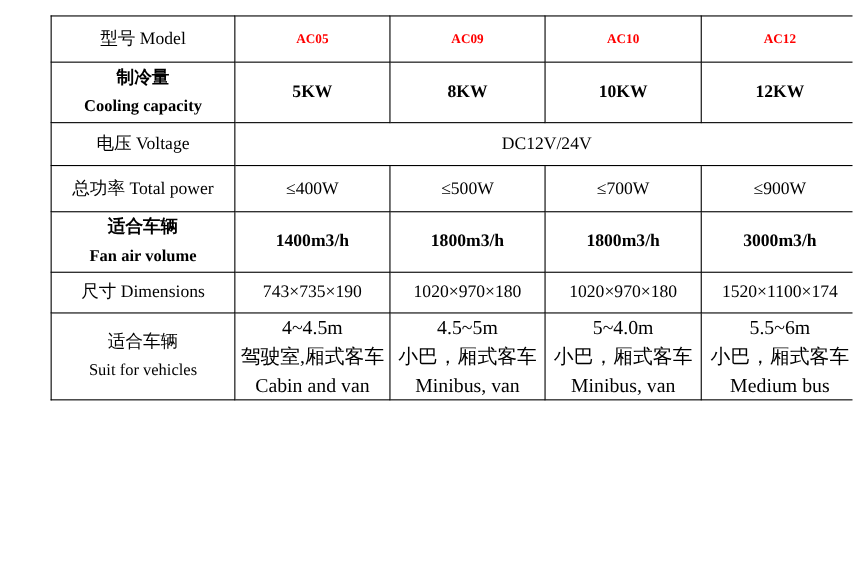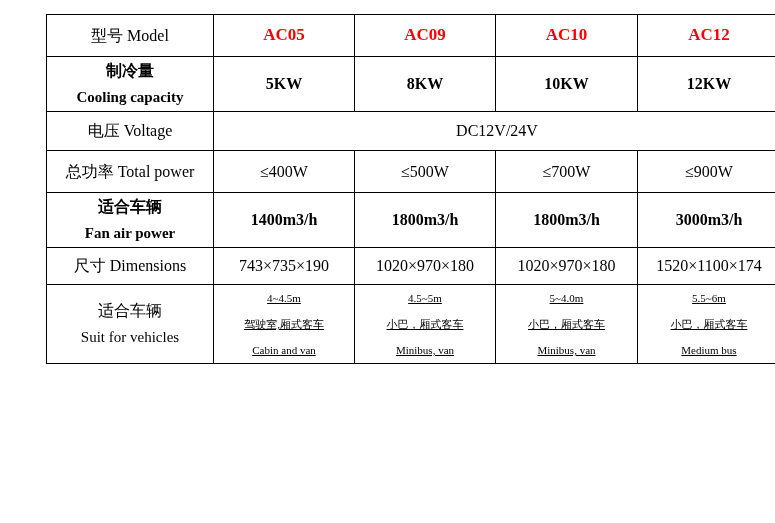--- a/index.html
+++ b/index.html
@@ -37,32 +37,31 @@
     overflow: hidden;
   }
   tr.h42 { height: 42px; }
   tr.h55 { height: 55px; font-weight: bold; }
   tr.h39 { height: 39px; }
   tr.h37 { height: 37px; }
   tr.h85 { height: 73px; }
   td.model {
     color: #ff0000;
     font-weight: bold;
-    font-size: 17px;
+    font-size: 12px;
   }
   .two-line div {
     line-height: 26px;
   }
   .two-line .en {
     font-size: 15px;
   }
   td.vcell div {
     line-height: 26px;
-    font-size: 11px;
-    text-decoration: underline;
+    font-size: 18px;
   }
 </style>
 </head>
 <body>
 
 <div class="page">
   <table class="spec-table">
     <colgroup>
       <col style="width:167px">
       <col style="width:141px">
@@ -101,21 +100,21 @@
       <td>≤400W</td>
       <td>≤500W</td>
       <td>≤700W</td>
       <td>≤900W</td>
     </tr>
 
 
     <tr class="h55">
       <td class="two-line">
         <div>适合车辆</div>
-        <div class="en">Fan air power</div>
+        <div class="en">Fan air volume</div>
       </td>
       <td>1400m3/h</td>
       <td>1800m3/h</td>
       <td>1800m3/h</td>
       <td>3000m3/h</td>
     </tr>
 
 
     <tr class="h37">
       <td>尺寸 Dimensions</td>

